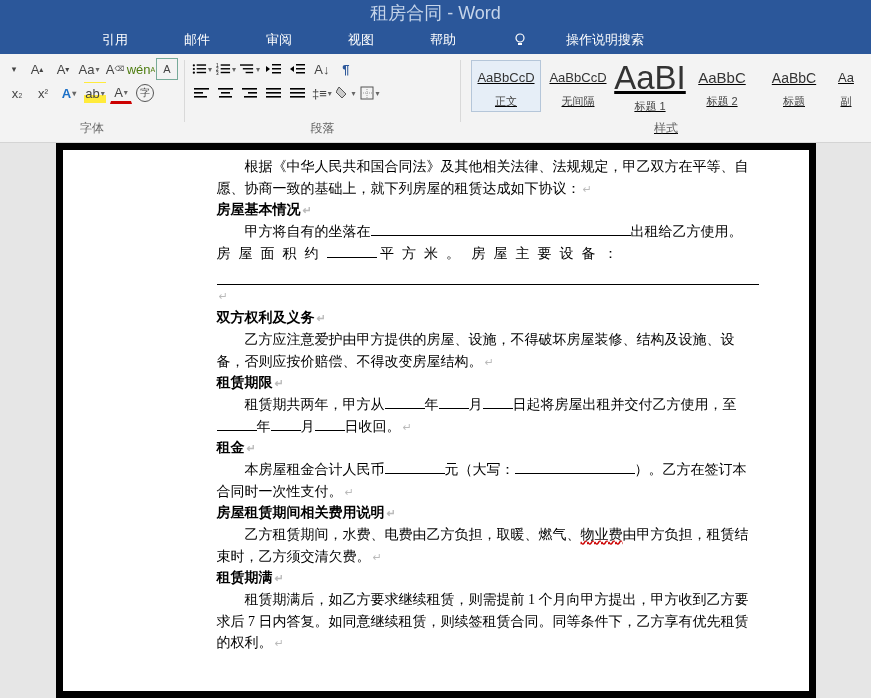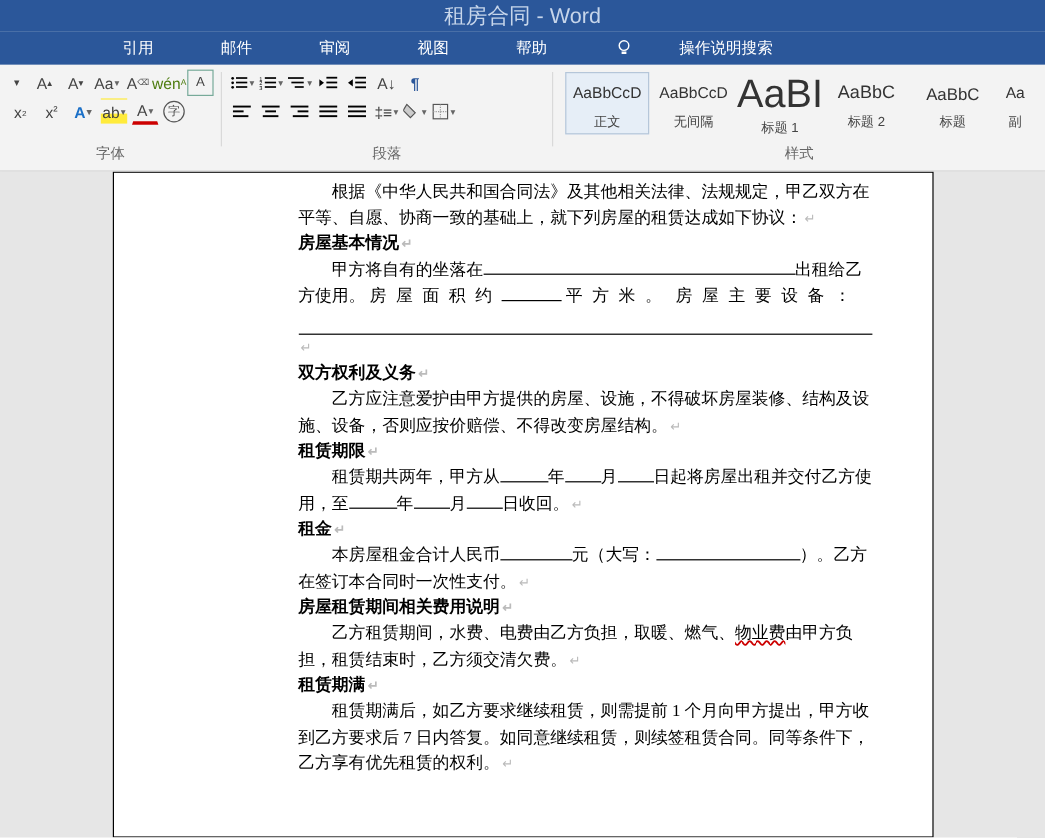--- a/index.html
+++ b/index.html
@@ -12,32 +12,32 @@
 .ribbon { background: #f3f3f3; height: 89px; display: flex; border-bottom: 1px solid #d4d4d4; box-shadow: 0 2px 2px rgba(0,0,0,0.08); }
 .group { display: flex; flex-direction: column; justify-content: space-between; padding: 4px 6px 2px; position: relative; }
 .group-label { text-align: center; font-size: 12px; color: #666; padding-bottom: 3px; }
 .sep { width: 1px; background: #d9d9d9; margin: 6px 0 20px; }
 .font-group { width: 186px; }
 .font-row1, .font-row2 { display: flex; align-items: center; gap: 4px; margin-bottom: 2px; }
 .ico { width: 22px; height: 22px; display: inline-flex; align-items: center; justify-content: center; font-size: 13px; color: #444; border: 1px solid transparent; }
 .drop { font-size: 8px; color: #666; margin-left: 1px; }
 .para-group { width: 286px; }
 .para-row { display: flex; align-items: center; gap: 2px; margin-bottom: 2px; }
-.styles-group { flex: 1; display: flex; flex-direction: column; }
+.styles-group { flex: 1; display: flex; flex-direction: column; text-decoration: underline; }
 .styles-strip { display: flex; height: 56px; align-items: center; padding: 2px 4px; gap: 2px; overflow: hidden; }
 .style-item { width: 70px; height: 52px; border: 1px solid transparent; display: flex; flex-direction: column; align-items: center; justify-content: center; padding: 2px; }
 .style-item .prev { flex: 1; display: flex; align-items: center; justify-content: center; color: #333; }
 .style-item .nm { font-size: 11px; color: #444; margin-top: 2px; }
 .style-item.sel { border: 1px solid #b5c6d9; background: #e6eef7; }
 .sz-body { font-size: 13px; }
 .sz-title { font-size: 33px; font-weight: 300; color: #1f3763; }
 .sz-h1 { font-size: 15px; color: #2e74b5; }
 .sz-h2 { font-size: 14px; color: #2e74b5; }
 .doc-area { background: #e6e6e6; height: 555px; overflow: auto; display: flex; justify-content: center; padding-top: 0; }
-.page { background: #fff; width: 684px; padding: 6px 50px 40px 154px; font-family: "SimSun", serif; font-size: 14px; line-height: 1.55; color: #000; border: 1px solid #000000; }
+.page { background: #fff; width: 760px; padding: 6px 50px 40px 154px; font-family: "SimSun", serif; font-size: 14px; line-height: 1.55; color: #000; border: 7px solid #000000; }
 .page p { margin: 0; }
 .page .h { font-weight: bold; font-family: "SimHei","Microsoft YaHei"; }
 .blank { border-bottom: 1px solid #000; display: inline-block; }
 .pmark { color: #bbb; font-size: 11px; margin-left: 2px; }
 .und { text-decoration: underline; text-decoration-style: wavy; text-decoration-color: #c00; }
 .longline { display: block; border-bottom: 1px solid #000; height: 1.5em; }
 .ind { text-indent: 2em; }
 .spaced { letter-spacing: 8px; }
 </style>
 </head>

